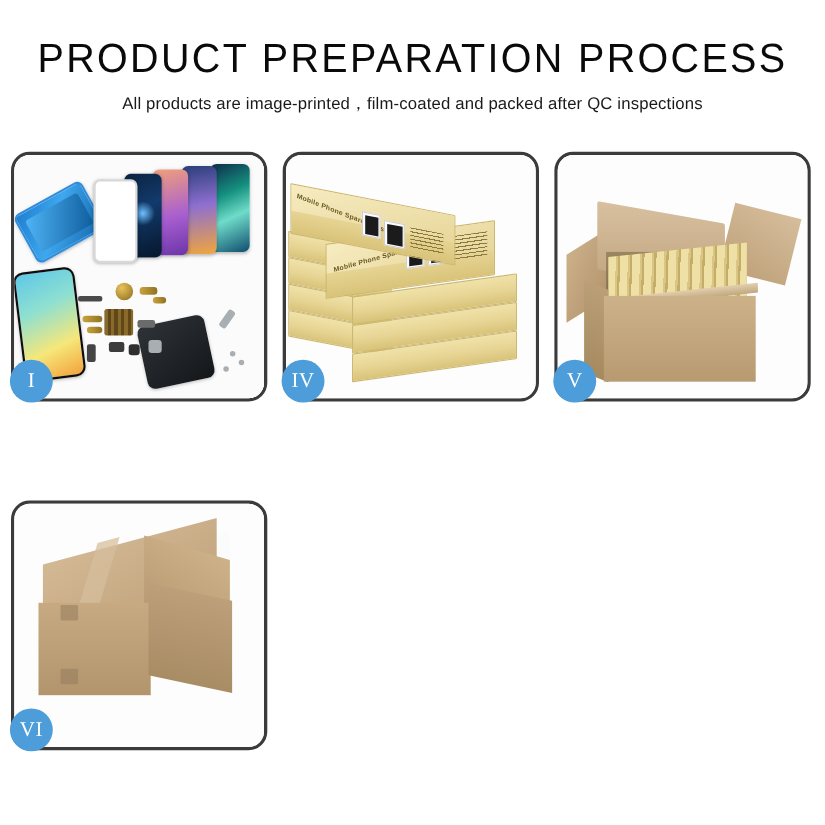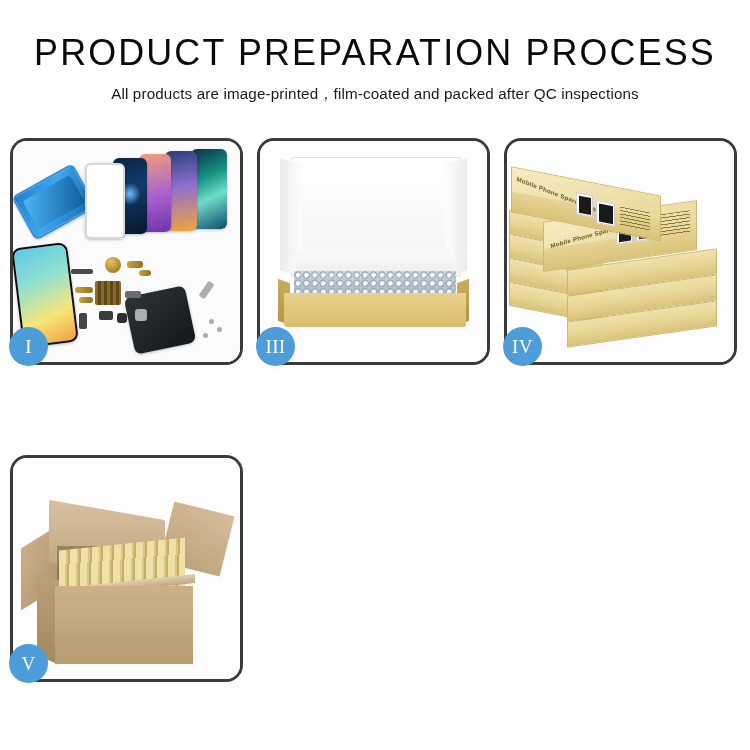--- a/index.html
+++ b/index.html
@@ -367,33 +367,20 @@
       <div class="part silver" style="left:122px;top:168px;width:12px;height:12px;border-radius:3px;"></div>
       <div class="part silver" style="left:190px;top:140px;width:7px;height:18px;transform:rotate(35deg);"></div>
       <div class="part silver" style="left:196px;top:178px;width:5px;height:5px;border-radius:50%;"></div>
       <div class="part silver" style="left:204px;top:186px;width:5px;height:5px;border-radius:50%;"></div>
       <div class="part silver" style="left:190px;top:192px;width:5px;height:5px;border-radius:50%;"></div>
     </div>
     <div class="badge">I</div>
   </div>
 
 
-  <div class="panel">
-    <div class="panel-inner">
-      <div class="b3-lid-back"></div>
-      <div class="b3-lid-l"></div>
-      <div class="b3-lid-r"></div>
-      <div class="b3-foam"></div>
-      <div class="b3-bubble"></div>
-      <div class="b3-side-l"></div>
-      <div class="b3-side-r"></div>
-      <div class="b3-front"></div>
-    </div>
-    <div class="badge">III</div>
-  </div>
 
   <div class="panel">
     <div class="panel-inner">
       <div class="stack">
 
         <div class="sbox" style="left:2px;top:78px;width:92px;height:22px;transform:skewY(11deg);"></div>
         <div class="sbox" style="left:2px;top:102px;width:92px;height:22px;transform:skewY(11deg);"></div>
         <div class="sbox" style="left:2px;top:126px;width:92px;height:22px;transform:skewY(11deg);"></div>
         <div class="sbox" style="left:2px;top:150px;width:92px;height:22px;transform:skewY(11deg);"></div>
 
@@ -437,14 +424,27 @@
       <div class="c5-flapB"></div>
       <div class="c5-inner"></div>
       <div class="c5-bars"></div>
       <div class="c5-rim"></div>
       <div class="c5-sideL"></div>
       <div class="c5-body"></div>
     </div>
     <div class="badge">V</div>
   </div>
 
+  <div class="panel">
+    <div class="panel-inner">
+      <div class="c6-film"></div>
+      <div class="c6-top"></div>
+      <div class="c6-topR"></div>
+      <div class="c6-tape"></div>
+      <div class="c6-front"></div>
+      <div class="c6-sideR"></div>
+      <div class="c6-tab" style="left:42px;top:92px;"></div>
+      <div class="c6-tab" style="left:42px;top:150px;"></div>
+    </div>
+    <div class="badge">VI</div>
+  </div>
 
 </div>
 
 </body></html>

